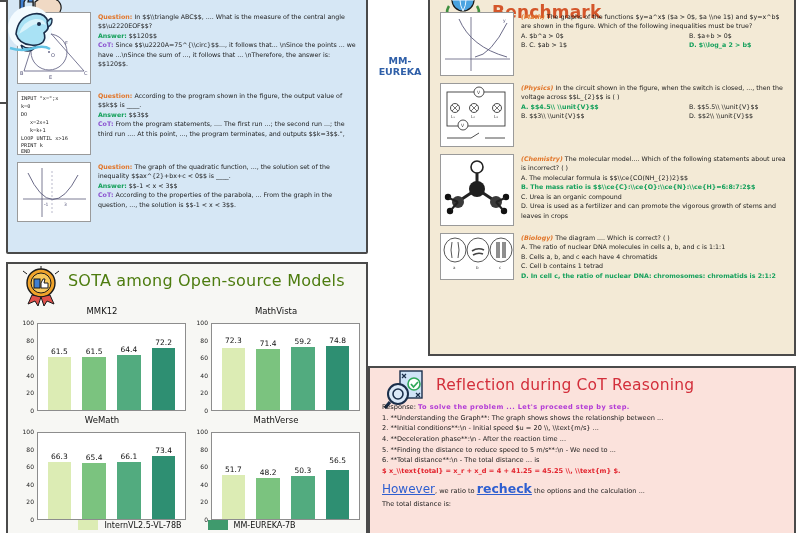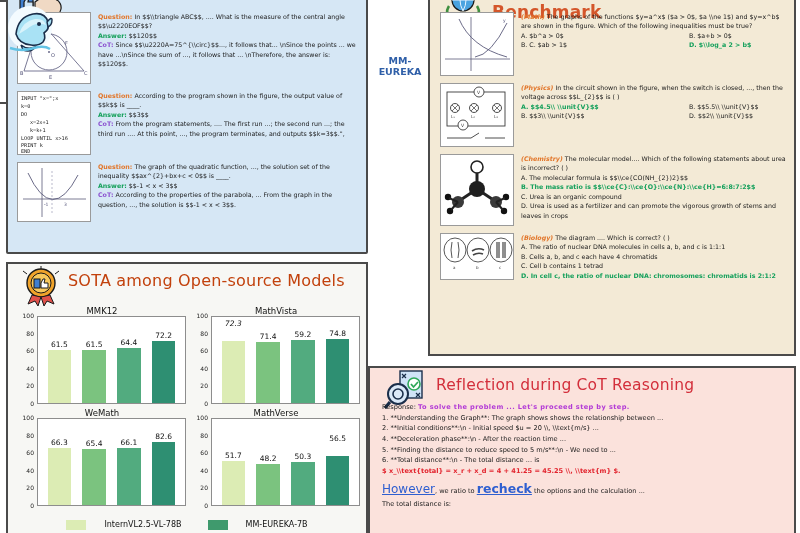--- a/index.html
+++ b/index.html
@@ -54,32 +54,32 @@
   .opt-row { display:flex; }
   .opt-row > span:first-child { width:168px; flex:0 0 auto; }
 
   
   #sota-panel {
     left:6px; top:262px; width:362px; height:276px;
     background:#f7f7f4; border:2px solid #4a4a4a;
   }
   #sota-title {
     position:absolute; left:60px; top:7px;
-    font-size:16px; color:#c2410c; font-weight:normal;
+    font-size:16px; color:#4d7c0f; font-weight:normal;
     font-family:"DejaVu Sans", sans-serif;
   }
   #sota-icon { position:absolute; left:10px; top:2px; width:46px; height:40px; }
   .charts-grid {
     position:absolute; left:10px; top:42px; right:6px;
     display:grid; grid-template-columns:1fr 1fr; gap:4px 6px;
   }
   .chart-cell { }
   .chart-title {
     text-align:center; font-size:8.5px; color:#111;
-    margin-bottom:0; font-family:"DejaVu Sans", sans-serif;
+    margin-bottom:7px; font-family:"DejaVu Sans", sans-serif;
   }
   .plot-wrap { display:flex; height:88px; }
   .yaxis {
     width:19px; position:relative; font-size:6px; color:#222;
   }
   .yaxis span {
     position:absolute; right:3px; transform:translateY(-50%);
     line-height:1;
   }
   .plotbox {
@@ -92,21 +92,21 @@
   .bar { width:100%; }
   .bar-val {
     position:absolute; left:50%; transform:translateX(-50%);
     font-size:7.5px; color:#111; white-space:nowrap;
   }
   .legend {
     position:absolute; left:0; right:0; bottom:6px;
     display:flex; justify-content:center; gap:26px; align-items:center;
     font-size:8px; color:#111;
   }
-  .legend-item { display:flex; gap:18px; }
+  .legend-item { display:flex; align-items:center; gap:6px; }
   .swatch { width:20px; height:10px; display:inline-block; }
 
   
   #logo-panel {
     left:368px; top:262px; width:60px; height:104px;
     background:#ffffff; border:2px solid #4a4a4a; border-left:none;
   }
   #logo-name {
     position:absolute; left:0; right:0; top:56px; text-align:center;
     font-size:9.5px; font-weight:bold; color:#2f5fa8; line-height:1.15;
@@ -442,21 +442,21 @@
             <div class="yaxis">
               <span style="top: 100%;">0</span>
               <span style="top: 80%;">20</span>
               <span style="top: 60%;">40</span>
               <span style="top: 40%;">60</span>
               <span style="top: 20%;">80</span>
               <span style="top: 0%;">100</span>
             </div>
             <div class="plotbox">
               <div class="bar-holder">
-                <div class="bar-val" style="bottom: 72.3%; margin-bottom: 13px; font-style: italic;">72.3</div>
+                <div class="bar-val" style="bottom: 72.3%; margin-bottom: 3px;">72.3</div>
                 <div class="bar" style="height: 72.3%; background: rgb(220, 236, 180);"></div>
               </div>
               <div class="bar-holder">
                 <div class="bar-val" style="bottom: 71.4%; margin-bottom: 1px;">71.4</div>
                 <div class="bar" style="height: 71.4%; background: rgb(123, 195, 127);"></div>
               </div>
               <div class="bar-holder">
                 <div class="bar-val" style="bottom: 73%; margin-bottom: 1px;">59.2</div>
                 <div class="bar" style="height: 73%; background: rgb(82, 171, 127);"></div>
               </div>
@@ -485,21 +485,21 @@
               </div>
               <div class="bar-holder">
                 <div class="bar-val" style="bottom: 65.4%; margin-bottom: 1px;">65.4</div>
                 <div class="bar" style="height: 65.4%; background: rgb(123, 195, 127);"></div>
               </div>
               <div class="bar-holder">
                 <div class="bar-val" style="bottom: 66.1%; margin-bottom: 1px;">66.1</div>
                 <div class="bar" style="height: 66.1%; background: rgb(82, 171, 127);"></div>
               </div>
               <div class="bar-holder">
-                <div class="bar-val" style="bottom: 73.4%; margin-bottom: 1px;">82.6</div>
+                <div class="bar-val" style="bottom: 73.4%; margin-bottom: 1px;">73.4</div>
                 <div class="bar" style="height: 73.4%; background: rgb(46, 143, 114);"></div>
               </div>
             </div>
           </div>
         </div>
         <div class="chart-cell">
           <div class="chart-title">MathVerse</div>
           <div class="plot-wrap">
             <div class="yaxis">
               <span style="top: 100%;">0</span>
@@ -516,21 +516,21 @@
               </div>
               <div class="bar-holder">
                 <div class="bar-val" style="bottom: 48.2%; margin-bottom: 1px;">48.2</div>
                 <div class="bar" style="height: 48.2%; background: rgb(123, 195, 127);"></div>
               </div>
               <div class="bar-holder">
                 <div class="bar-val" style="bottom: 50.3%; margin-bottom: 1px;">50.3</div>
                 <div class="bar" style="height: 50.3%; background: rgb(82, 171, 127);"></div>
               </div>
               <div class="bar-holder">
-                <div class="bar-val" style="bottom: 56.5%; margin-bottom: 13px;">56.5</div>
+                <div class="bar-val" style="bottom: 56.5%; margin-bottom: 5px;">56.5</div>
                 <div class="bar" style="height: 56.5%; background: rgb(46, 143, 114);"></div>
               </div>
             </div>
           </div>
         </div>
       </div>
 
     <div class="legend" id="chart-legend">
         <div class="legend-item">
           <span class="swatch" style="background: rgb(220, 236, 180);"></span>

